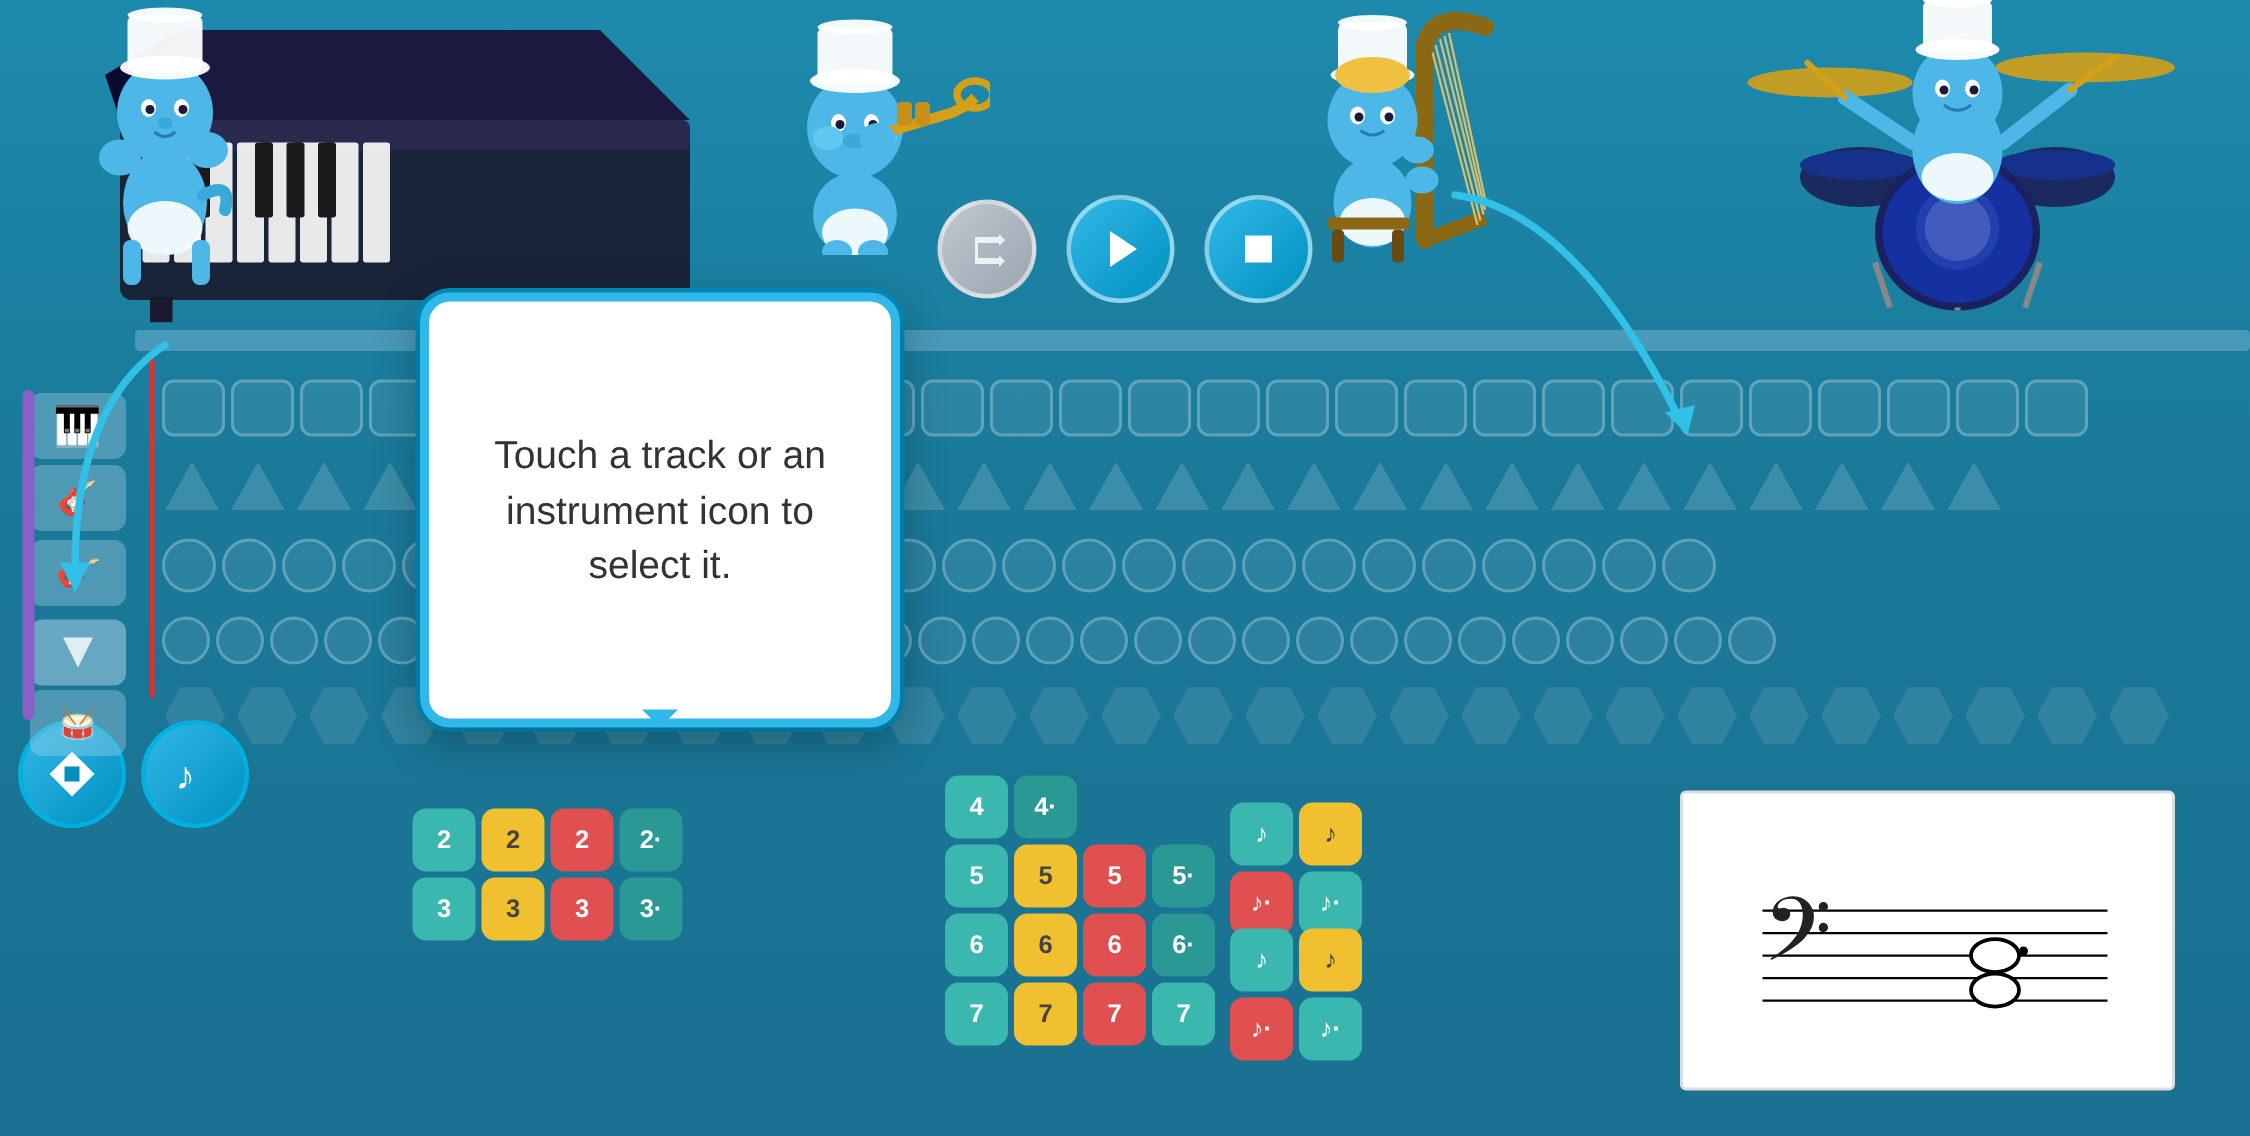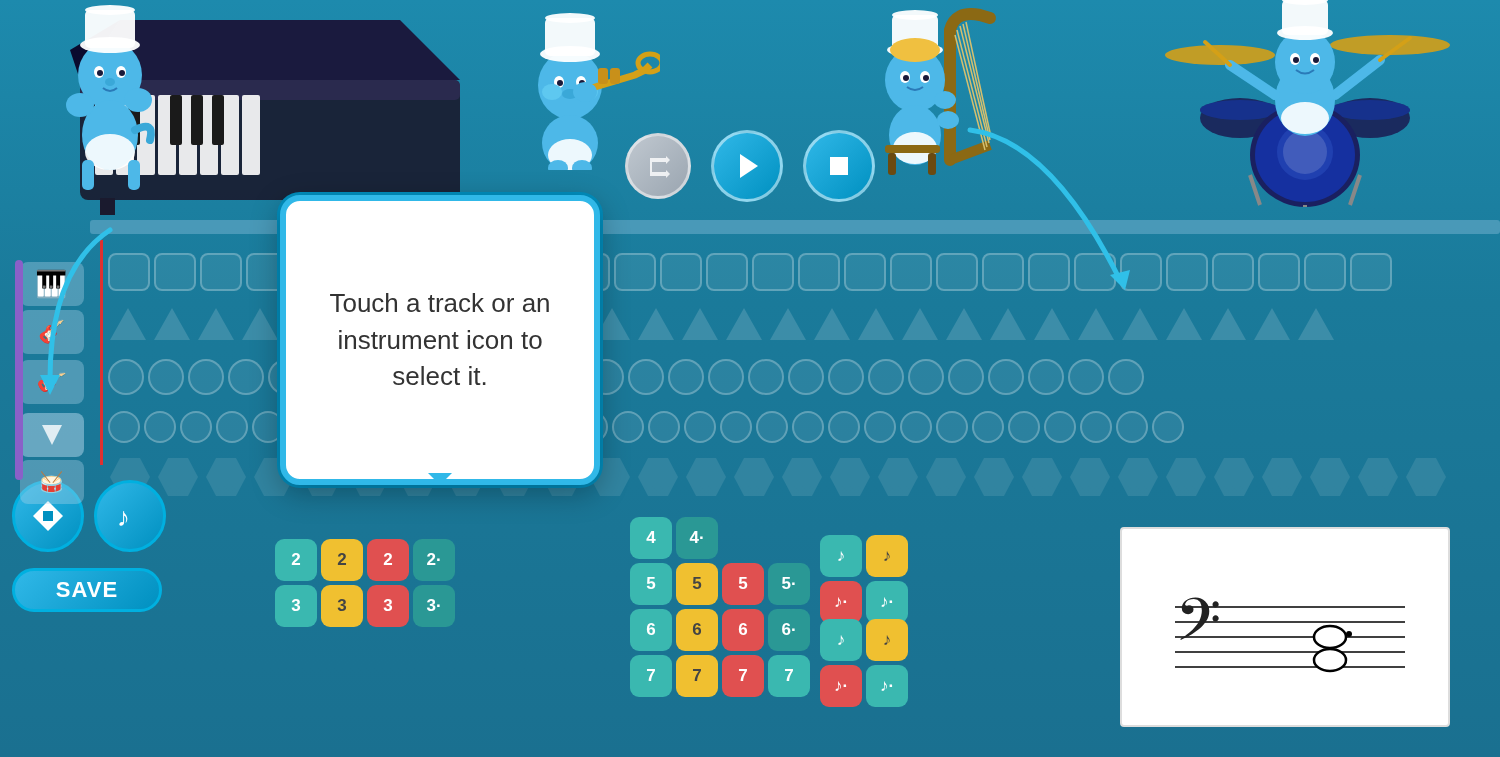--- a/index.html
+++ b/index.html
@@ -656,21 +656,20 @@
     </svg>
   </div>
   <div class="icon-btn-round">
     <svg width="36" height="36" viewBox="0 0 36 36">
       <text x="5" y="28" font-size="26" fill="white">♪</text>
     </svg>
   </div>
 </div>
 
 <div style="position:absolute;left:12px;top:568px;display:flex;flex-direction:column;gap:10px;">
-  <div class="text-btn">SAVE</div>
 </div>
 
 <div style="position:absolute;left:275px;bottom:130px;">
   <div style="display:flex;gap:4px;margin-bottom:4px;">
     <div class="note-tile-sm nt-teal">2</div>
     <div class="note-tile-sm nt-yellow">2</div>
     <div class="note-tile-sm nt-red">2</div>
     <div class="note-tile-sm nt-dark-teal">2·</div>
   </div>
   <div style="display:flex;gap:4px;">

